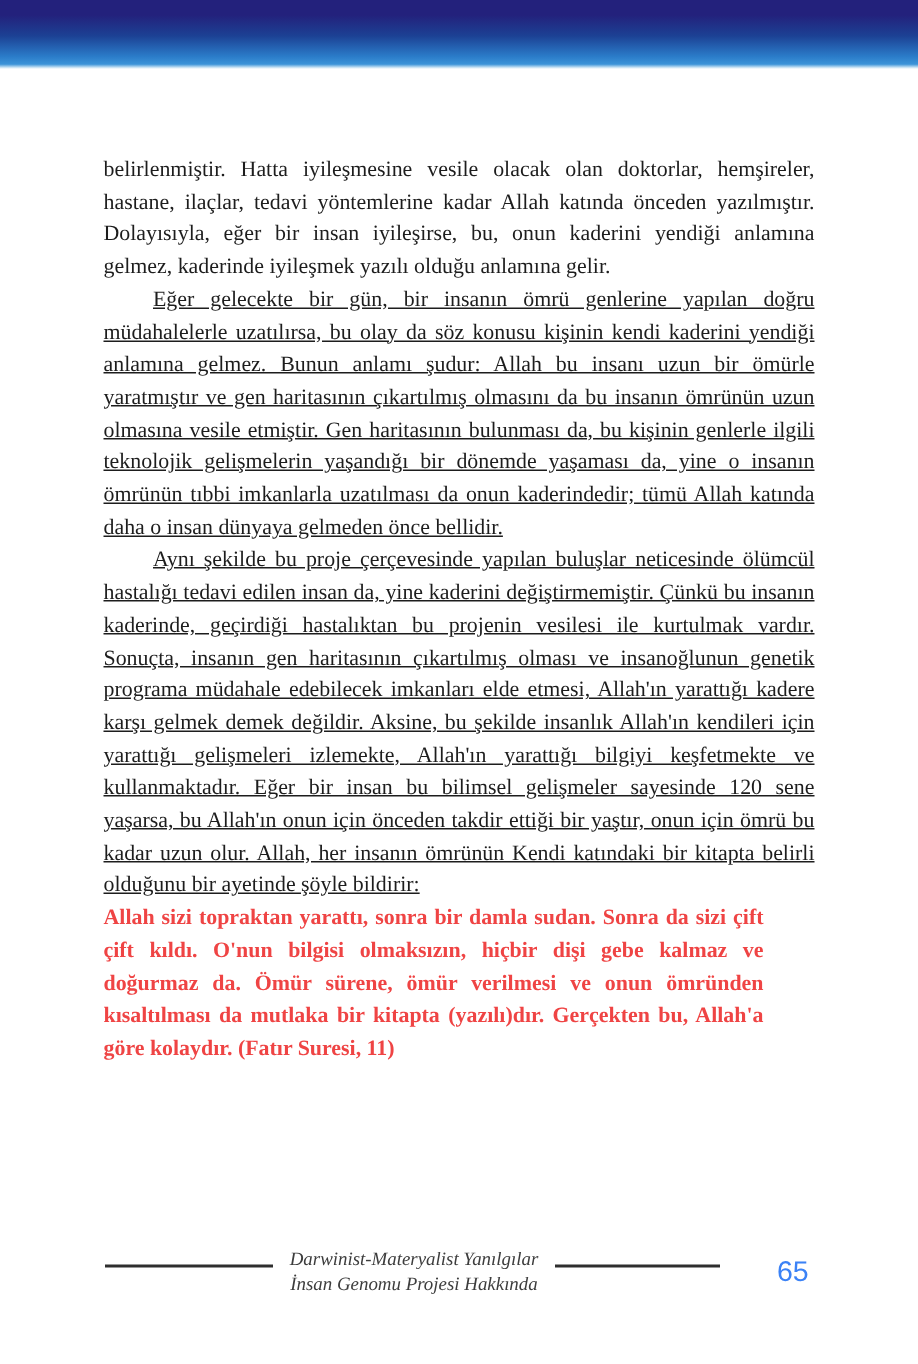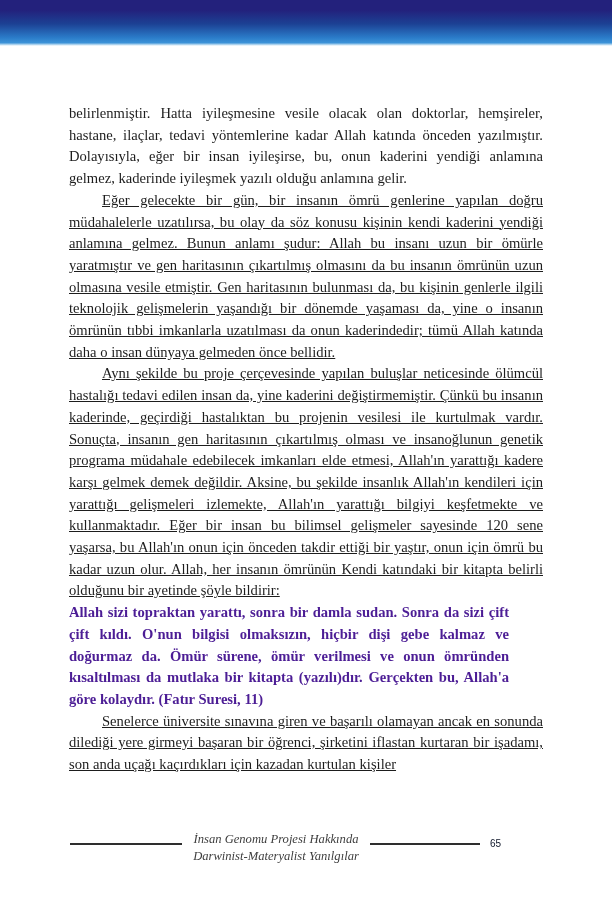--- a/index.html
+++ b/index.html
@@ -50,21 +50,21 @@
     text-indent: 33px;
     text-decoration: underline;
   }
   .quote {
     margin: 3px 0 3px 34px;
     width: 440px;
     font-size: 13.2px;
     line-height: 21.7px;
     font-weight: bold;
     text-align: justify;
-    color: #4c1d95;
+    color: #ef4444;
     hyphens: auto;
     -webkit-hyphens: auto;
   }
   .footer-rule {
     position: absolute;
     top: 843px;
     height: 2px;
     background: #2e2e2e;
   }
   .footer-rule.left  { left: 70px;  width: 112px; }
@@ -75,45 +75,44 @@
     top: 831px;
     width: 200px;
     text-align: center;
     font-style: italic;
     font-size: 12.6px;
     line-height: 16.5px;
     color: #3d3d3d;
   }
   .page-number {
     position: absolute;
-    left: 490px;
+    left: 518px;
     top: 838px;
-    font-size: 10px;
-    color: #0f172a;
+    font-size: 19px;
+    color: #3b82f6;
     font-family: "Liberation Sans", sans-serif;
   }
 </style>
 </head>
 <body>
 
 <div class="page">
 
   <div class="header-band"></div>
 
   <div class="content">
     <p>belirlenmiştir. Hatta iyileşmesine vesile olacak olan doktorlar, hemşireler, hastane, ilaçlar, tedavi yöntemlerine kadar Allah katında önceden yazılmıştır. Dolayısıyla, eğer bir insan iyileşirse, bu, onun kaderini yendiği anlamına gelmez, kaderinde iyileşmek yazılı olduğu anlamına gelir.</p>
     <p class="indent">Eğer gelecekte bir gün, bir insanın ömrü genlerine yapılan doğru müdahalelerle uzatılırsa, bu olay da söz konusu kişinin kendi kaderini yendiği anlamına gelmez. Bunun anlamı şudur: Allah bu insanı uzun bir ömürle yaratmıştır ve gen haritasının çıkartılmış olmasını da bu insanın ömrünün uzun olmasına vesile etmiştir. Gen haritasının bulunması da, bu kişinin genlerle ilgili teknolojik gelişmelerin yaşandığı bir dönemde yaşaması da, yine o insanın ömrünün tıbbi imkanlarla uzatılması da onun kaderindedir; tümü Allah katında daha o insan dünyaya gelmeden önce bellidir.</p>
     <p class="indent">Aynı şekilde bu proje çerçevesinde yapılan buluşlar neticesinde ölümcül hastalığı tedavi edilen insan da, yine kaderini değiştirmemiştir. Çünkü bu insanın kaderinde, geçirdiği hastalıktan bu projenin vesilesi ile kurtulmak vardır. Sonuçta, insanın gen haritasının çıkartılmış olması ve insanoğlunun genetik programa müdahale edebilecek imkanları elde etmesi, Allah'ın yarattığı kadere karşı gelmek demek değildir. Aksine, bu şekilde insanlık Allah'ın kendileri için yarattığı gelişmeleri izlemekte, Allah'ın yarattığı bilgiyi keşfetmekte ve kullanmaktadır. Eğer bir insan bu bilimsel gelişmeler sayesinde 120 sene yaşarsa, bu Allah'ın onun için önceden takdir ettiği bir yaştır, onun için ömrü bu kadar uzun olur. Allah, her insanın ömrünün Kendi katındaki bir kitapta belirli olduğunu bir ayetinde şöyle bildirir:</p>
     <p class="quote">Allah sizi topraktan yarattı, sonra bir damla sudan. Sonra da sizi çift çift kıldı. O'nun bilgisi olmaksızın, hiçbir dişi gebe kalmaz ve doğurmaz da. Ömür sürene, ömür verilmesi ve onun ömründen kısaltılması da mutlaka bir kitapta (yazılı)dır. Gerçekten bu, Allah'a göre kolaydır. (Fatır Suresi, 11)</p>
-    <p class="indent">Senelerce üniversite sınavına giren ve başarılı olamayan ancak en sonunda dilediği yere girmeyi başaran bir öğrenci, şirketini iflastan kurtaran bir işadamı, son anda uçağı kaçırdıkları için kazadan kurtulan kişiler</p>
   </div>
 
   <div class="footer-rule left"></div>
   <div class="footer-rule right"></div>
 
   <div class="running-title">
+    <div>Darwinist-Materyalist Yanılgılar</div>
     <div>İnsan Genomu Projesi Hakkında</div>
-    <div>Darwinist-Materyalist Yanılgılar</div>
   </div>
 
   <div class="page-number">65</div>
 
 </div>
 
 </body></html>

